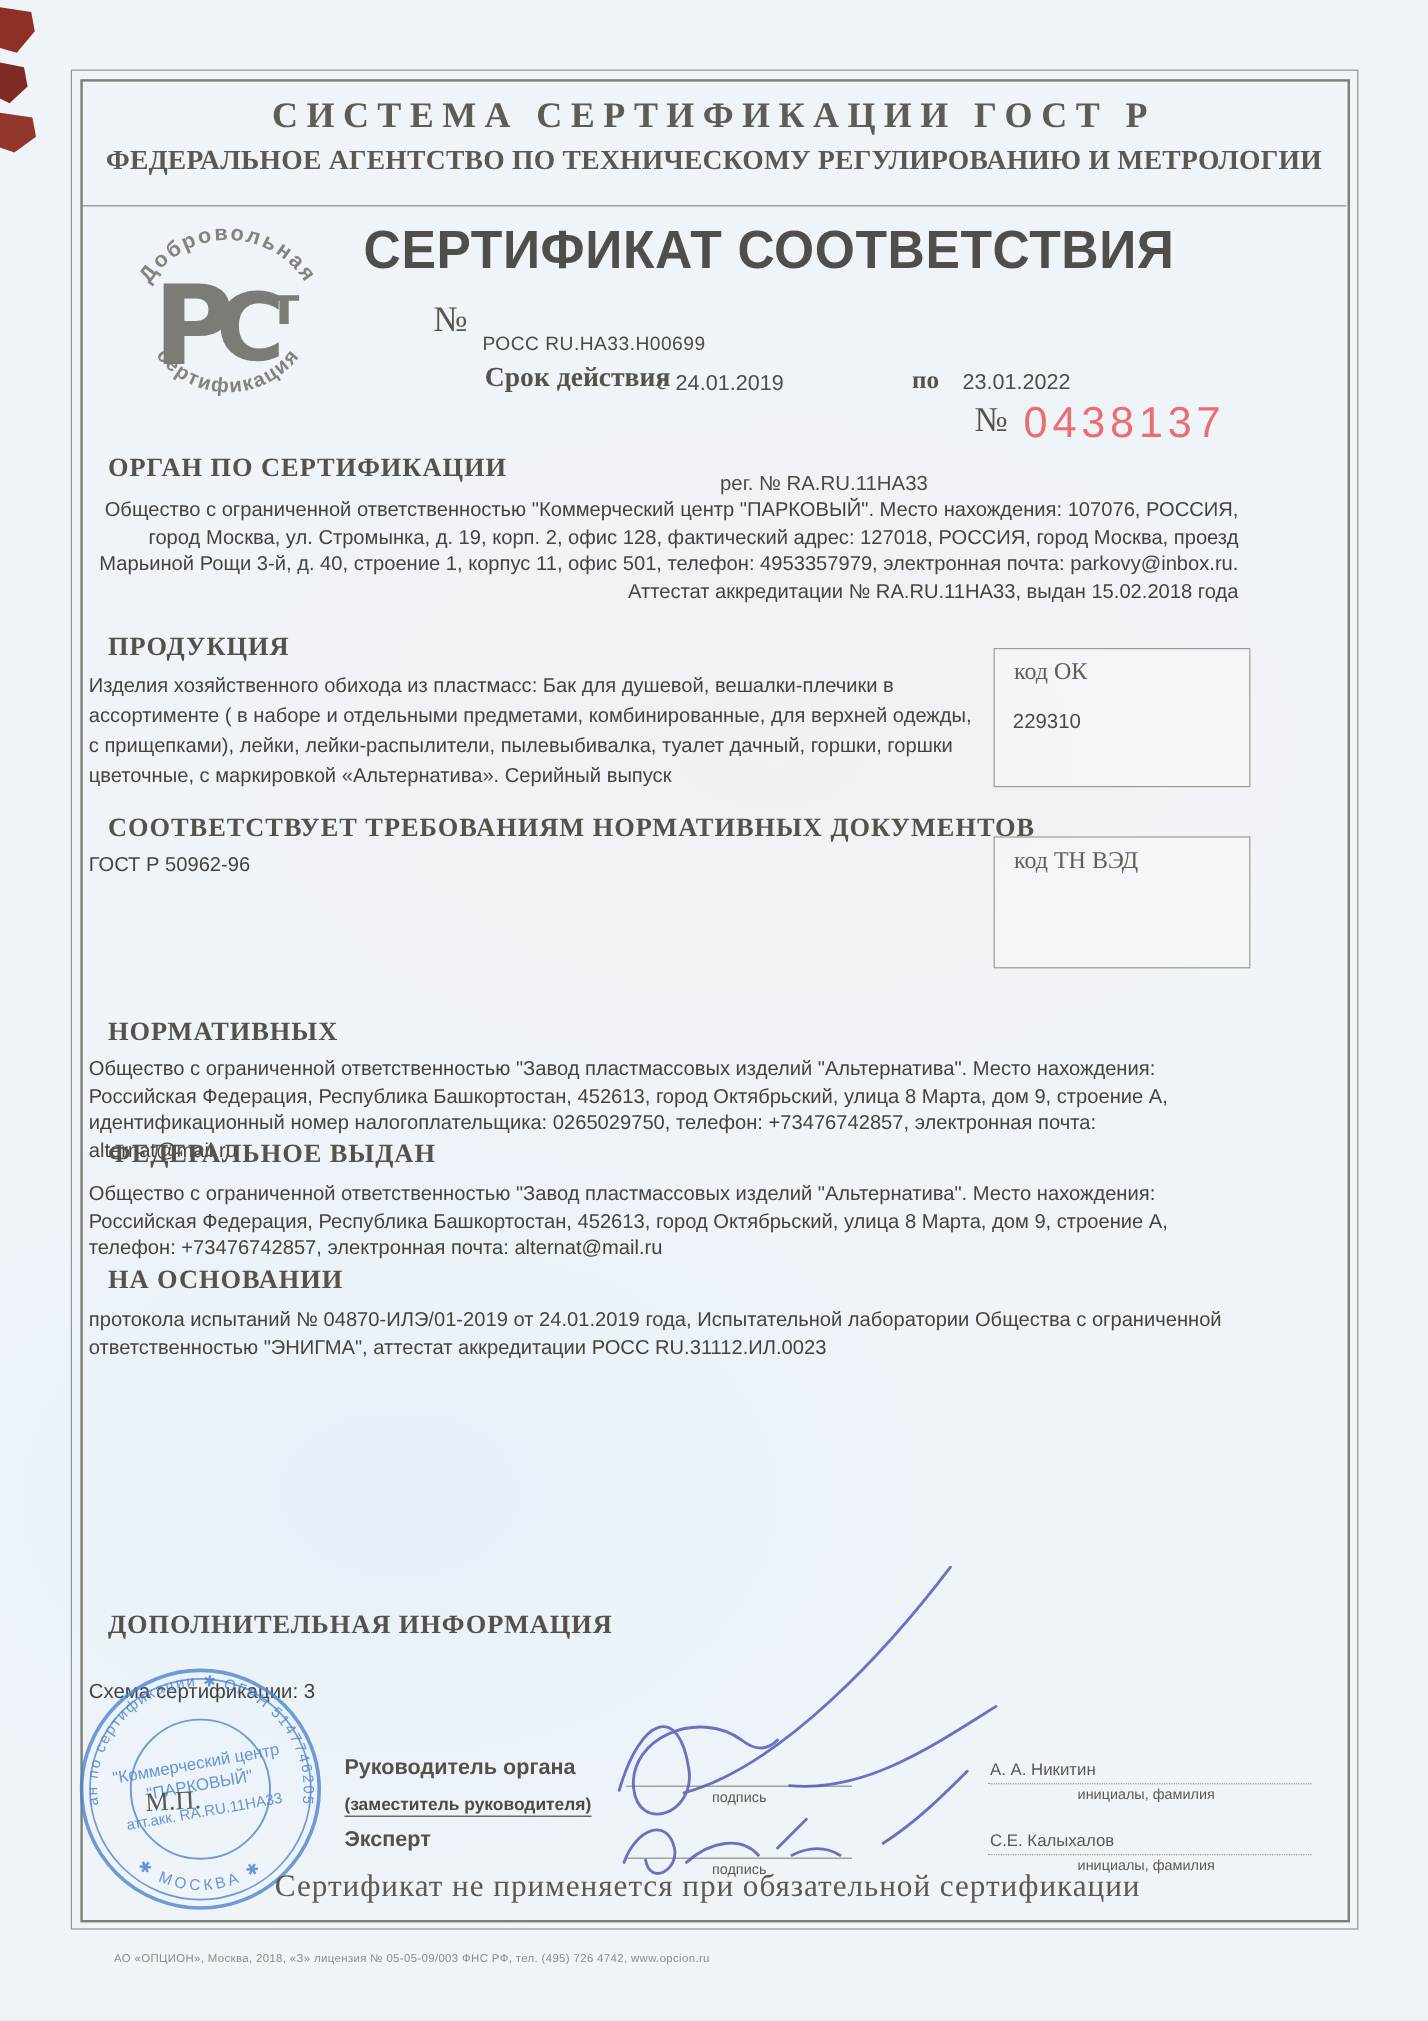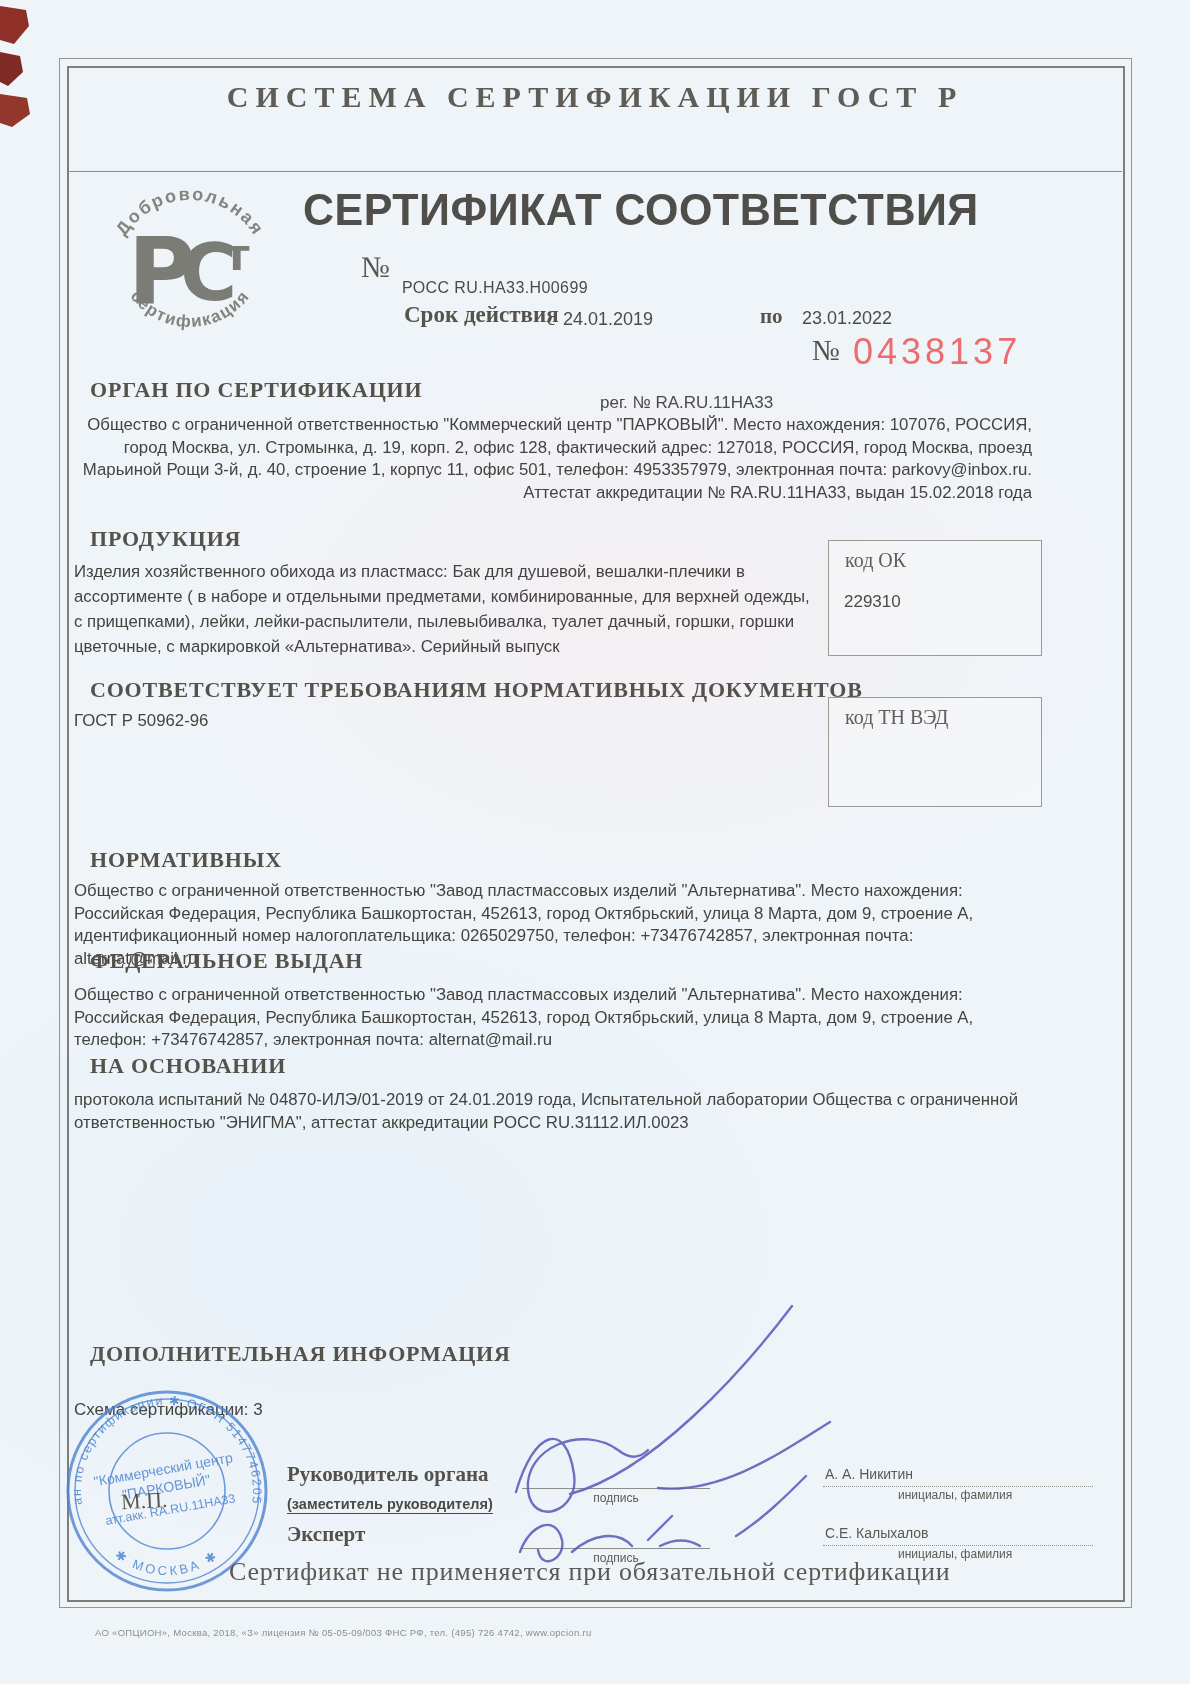--- a/index.html
+++ b/index.html
@@ -43,21 +43,21 @@
   .h-conformity{left:90px;top:677px;}
   .t-conformity{left:74px;top:710px;}
   .h-manufacturer{left:90px;top:847px;}
   .t-manufacturer{left:74px;top:880px;width:962px;}
   .h-issued{left:90px;top:948px;}
   .t-issued{left:74px;top:984px;width:962px;}
   .h-basis{left:90px;top:1053px;}
   .t-basis{left:74px;top:1089px;width:990px;}
   .h-additional{left:90px;top:1341px;}
   .t-scheme{left:74px;top:1400px;font-size:17px;color:#45433f;}
-  .role-label{font-family:Liberation Serif, serif;font-weight:bold;font-size:21px;color:#54514b;}
+  .role-label{font-family:Liberation Sans, sans-serif;font-weight:bold;font-size:18px;color:#54514b;}
   .r-head{left:287px;top:1462px;}
   .r-deputy{left:287px;top:1496px;font-family:"Liberation Sans",sans-serif;font-weight:bold;font-size:14.5px;
     border-bottom:1px solid #4c4a45;color:#4c4a45;padding-bottom:1px;}
   .r-expert{left:287px;top:1522px;}
   .sig-line{border-bottom:1.4px solid #8e8e88;}
   .sl-1{left:522px;top:1470px;width:188px;height:18px;}
   .sl-2{left:522px;top:1530px;width:188px;height:18px;}
   .caption{font-size:12px;color:#5c5a55;}
   .cap-sign-1{left:560px;top:1491px;width:112px;text-align:center;}
   .cap-sign-2{left:560px;top:1551px;width:112px;text-align:center;}
@@ -83,20 +83,21 @@
   <svg class="abs" style="left:0;top:0;" width="40" height="135" viewBox="0 0 40 135">
     <polygon points="0,6 26,10 29,26 14,44 0,40" fill="#8e2f28"></polygon>
     <polygon points="0,52 20,56 23,72 8,86 0,82" fill="#7f2a25"></polygon>
     <polygon points="0,94 27,98 30,114 12,127 0,123" fill="#93362c"></polygon>
   </svg>
 
   <div class="abs frame-outer"></div>
   <div class="abs frame-inner"></div>
 
   <div class="abs sys-title">СИСТЕМА СЕРТИФИКАЦИИ ГОСТ Р</div>
+  <div class="abs agency">ФЕДЕРАЛЬНОЕ АГЕНТСТВО ПО ТЕХНИЧЕСКОМУ РЕГУЛИРОВАНИЮ И МЕТРОЛОГИИ</div>
   <div class="abs hdr-divider"></div>
 
   <svg class="abs" style="left:88px;top:178px;" width="205" height="160" viewBox="0 0 205 160">
     <defs>
       <path id="arcTop" d="M 26,98 A 76,76 0 0 1 178,98"></path>
       <path id="arcBot" d="M 30,92 A 74,74 0 0 0 174,92"></path>
     </defs>
     <text font-family="Liberation Sans,sans-serif" font-size="18" font-weight="bold" fill="#84847e" letter-spacing="2">
       <textPath href="#arcTop" startOffset="50%" text-anchor="middle">Добровольная</textPath>
     </text>

